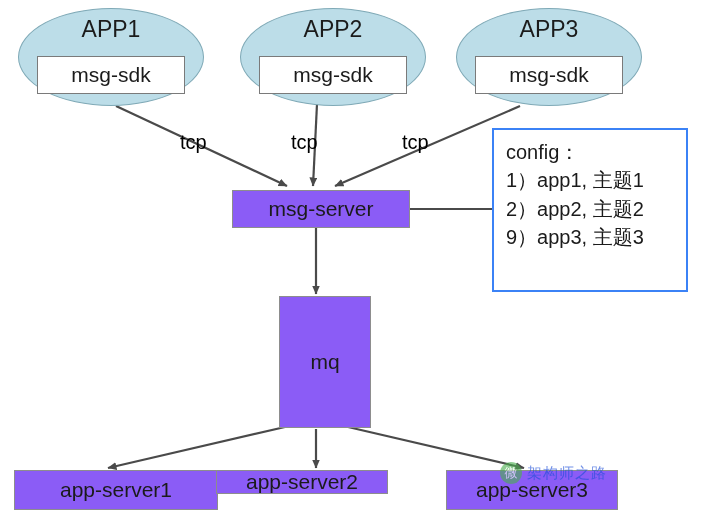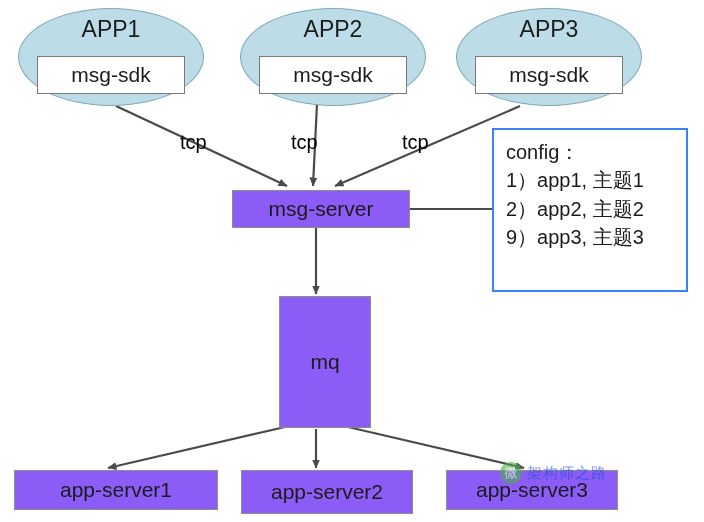--- a/index.html
+++ b/index.html
@@ -162,21 +162,21 @@
     <div>9）app3, 主题3</div>
   </div>
 
   <div class="node gray-box" style="left:271px; top:296px; width:92px; height:132px;margin-left:8px;">
     <span>mq</span>
   </div>
 
   <div class="node gray-box" style="left:14px; top:470px; width:204px; height:40px;">
     <span>app-server1</span>
   </div>
-  <div class="node gray-box" style="left:241px; top:470px; width:172px; height:44px;">
+  <div class="node gray-box" style="left:216px; top:470px; width:172px; height:24px;">
     <span>app-server2</span>
   </div>
   <div class="node gray-box" style="left:446px; top:470px; width:172px; height:40px;">
     <span>app-server3</span>
   </div>
 
   <div class="watermark" style="left:500px; top:462px;">
     <span class="wm-badge">微</span>
     <span class="wm-text">架构师之路</span>
   </div>

